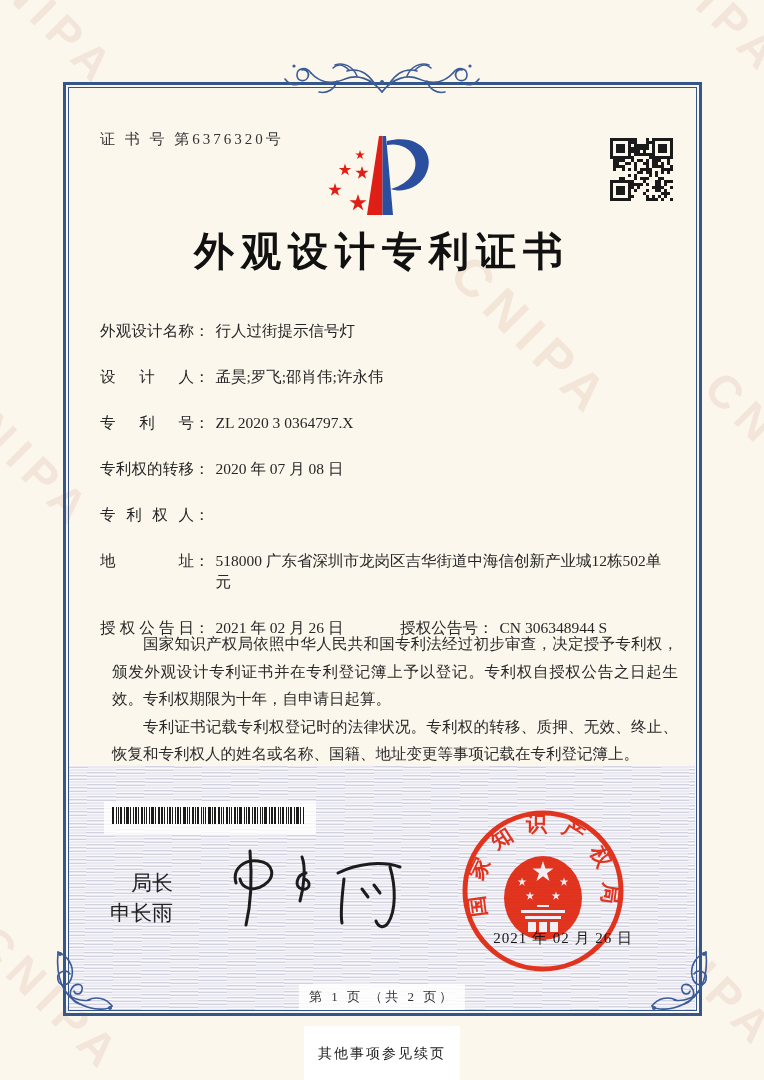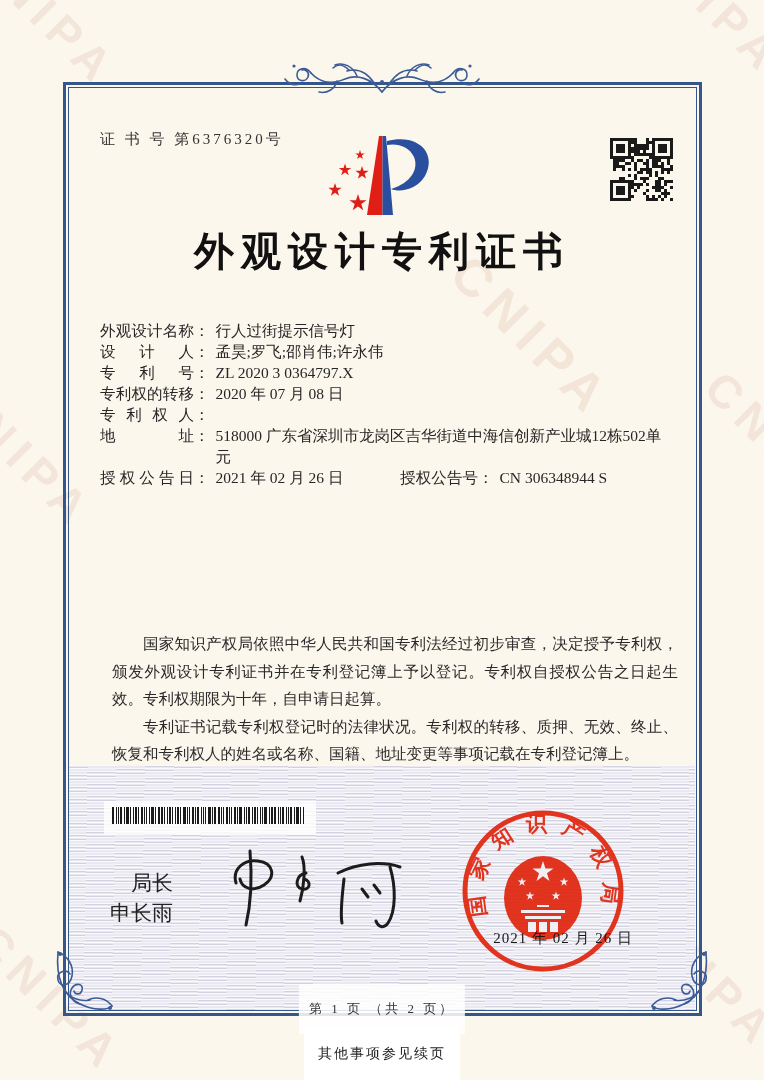--- a/index.html
+++ b/index.html
@@ -37,21 +37,21 @@
 
   .content{position:absolute;inset:0;z-index:5;color:#262626;}
 
   .cert-no{position:absolute;left:100px;top:130px;font-size:15px;letter-spacing:3px;color:#333;}
   .logo{position:absolute;left:325px;top:131px;}
   .qr{position:absolute;left:610px;top:138px;}
   .title{position:absolute;left:0;right:0;top:224px;text-align:center;
          font-size:40px;font-weight:bold;letter-spacing:7px;color:#111;}
 
   .fields{position:absolute;left:100px;top:320px;width:566px;display:flex;
-          flex-direction:column;font-size:15.5px;line-height:21px;}
+          flex-direction:column;gap:25px;font-size:15.5px;line-height:21px;}
   .frow{display:flex;align-items:flex-start;position:relative;}
   .flabel{display:inline-block;width:94px;text-align:justify;text-align-last:justify;flex:none;}
   .fcolon{flex:none;margin-right:6px;}
   .fvalue{display:inline-block;max-width:452px;}
   .fgroup2{position:absolute;left:300px;top:0;display:flex;}
   .fgroup2 .flabel{width:78px;}
 
   .paras{position:absolute;left:100px;top:630px;width:566px;font-size:15.5px;
          line-height:27.5px;color:#2a2a2a;margin-left:12px;}
   .paras p{margin:0;text-indent:2em;text-align:justify;}
@@ -59,21 +59,21 @@
   .barcode-wrap{position:absolute;left:104px;top:801px;padding:6px 8px;background:rgba(255,255,255,0.8);}
   .signer{position:absolute;left:110px;top:868px;font-size:21px;line-height:30px;color:#222;text-align:right;}
   .signature{position:absolute;left:222px;top:845px;}
 
   .seal{position:absolute;left:458px;top:806px;z-index:6;}
   .seal-date{position:absolute;left:478px;top:929px;width:170px;text-align:center;
              font-size:15px;letter-spacing:1px;color:#181818;z-index:7;}
 
   .page-num{position:absolute;left:50%;top:984px;transform:translateX(-50%);
             font-size:13px;letter-spacing:3px;color:#333;background:rgba(255,255,255,0.85);
-            padding:16px 10px;white-space:nowrap;z-index:6;}
+            padding:4px 10px;white-space:nowrap;z-index:6;}
   .cont-note{position:absolute;left:50%;top:1026px;transform:translateX(-50%);
              font-size:14px;letter-spacing:2px;color:#222;background:#ffffff;
              padding:19px 14px;white-space:nowrap;z-index:6;}
 </style>
 </head>
 <body>
 
 <svg width="0" height="0" style="position:absolute" aria-hidden="true">
   <defs>
     <path id="star" d="M0,-1 L0.2245,-0.309 L0.951,-0.309 L0.363,0.118 L0.588,0.809 L0,0.382 L-0.588,0.809 L-0.363,0.118 L-0.951,-0.309 L-0.2245,-0.309 Z"></path>

